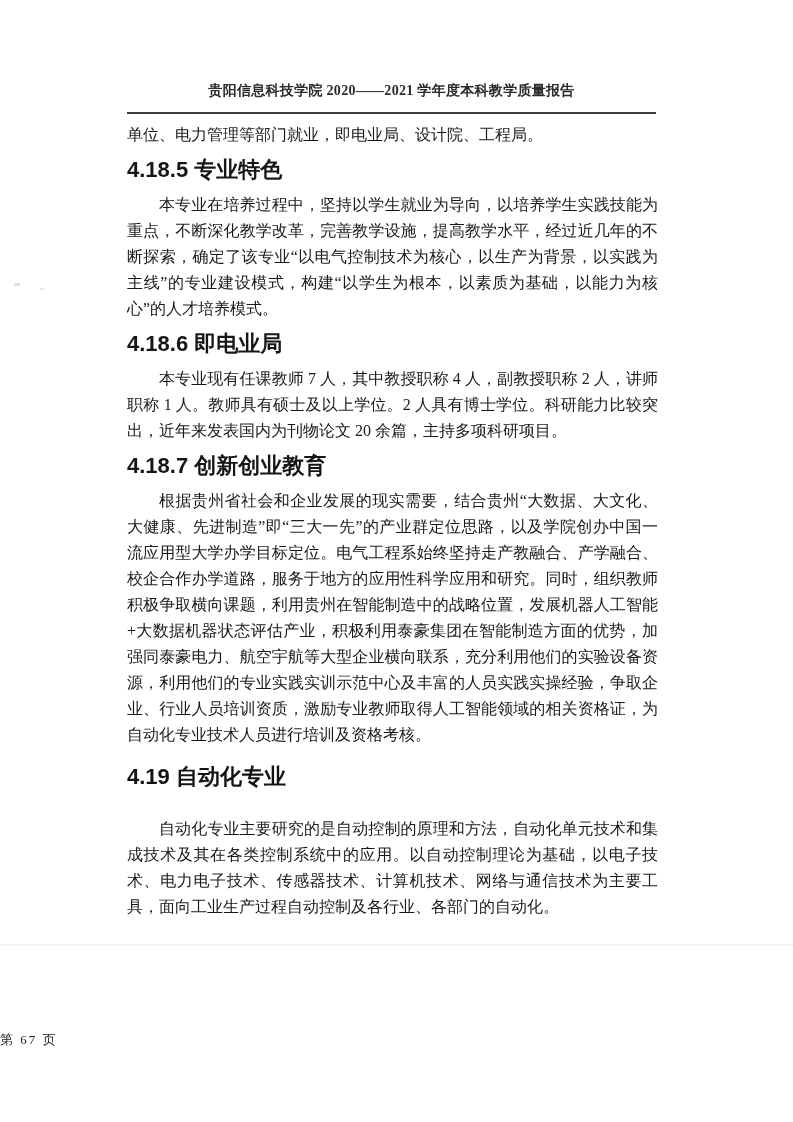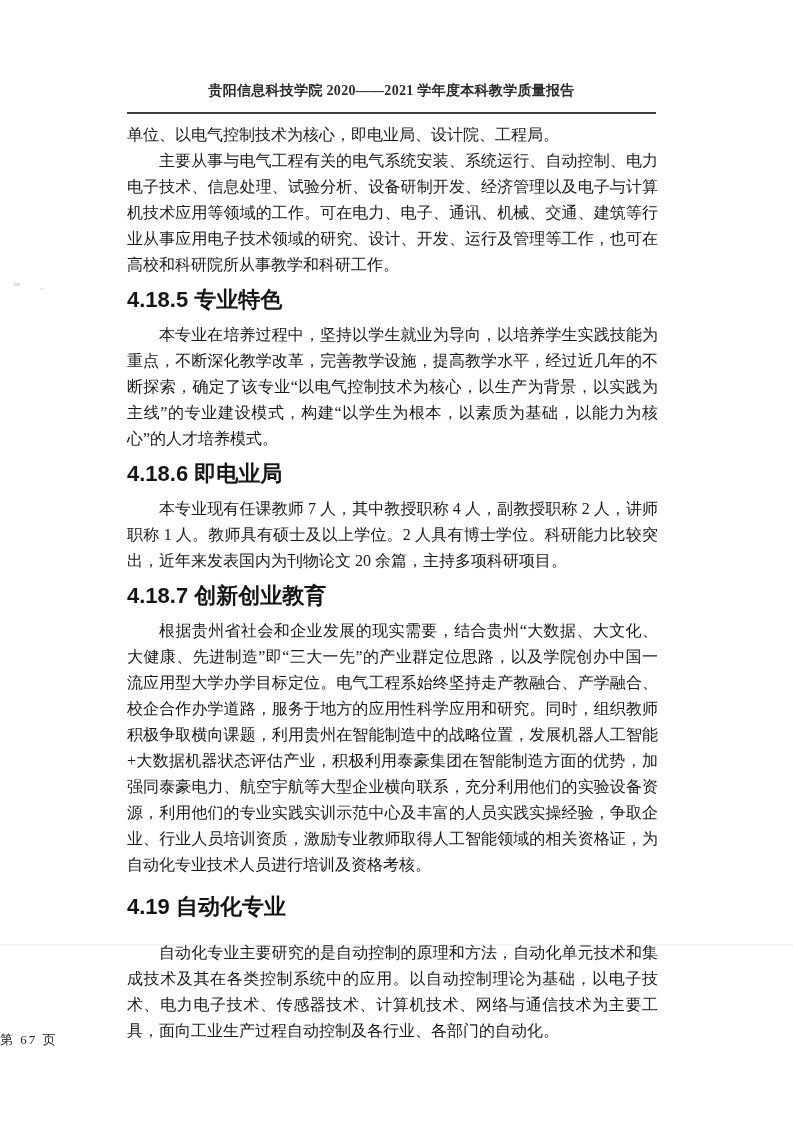--- a/index.html
+++ b/index.html
@@ -53,21 +53,21 @@
   .sub-heading {
     margin: 9px 0 10px 0;
     font-family: "Liberation Sans", "DejaVu Sans", sans-serif;
     font-weight: 700;
     font-size: 22px;
     line-height: 25px;
     color: #161616;
     text-align: left;
   }
   .main-heading {
-    margin: 13px 0 18px 0;
+    margin: 13px 0 24px 0;
     font-family: "Liberation Sans", "DejaVu Sans", sans-serif;
     font-weight: 700;
     font-size: 22px;
     line-height: 31px;
     color: #131313;
     text-align: left;
   }
   .page-footer {
     position: absolute;
     top: 1031px;
@@ -108,23 +108,22 @@
 </style>
 </head>
 <body>
 
 <div class="page">
 
   <div class="page-header">贵阳信息科技学院 2020——2021 学年度本科教学质量报告</div>
 
   <div class="doc-body">
 
-    <p class="para no-indent">单位、以电气控制技术为核心，即电业局、设计院、工程局。</p>
+    <p class="para no-indent">单位、电力管理等部门就业，即电业局、设计院、工程局。</p>
 
-    <p class="para">主要从事与电气工程有关的电气系统安装、系统运行、自动控制、电力电子技术、信息处理、试验分析、设备研制开发、经济管理以及电子与计算机技术应用等领域的工作。可在电力、电子、通讯、机械、交通、建筑等行业从事应用电子技术领域的研究、设计、开发、运行及管理等工作，也可在高校和科研院所从事教学和科研工作。</p>
 
     <h3 class="sub-heading">4.18.5 专业特色</h3>
 
     <p class="para">本专业在培养过程中，坚持以学生就业为导向，以培养学生实践技能为重点，不断深化教学改革，完善教学设施，提高教学水平，经过近几年的不断探索，确定了该专业“以电气控制技术为核心，以生产为背景，以实践为主线”的专业建设模式，构建“以学生为根本，以素质为基础，以能力为核心”的人才培养模式。</p>
 
     <h3 class="sub-heading">4.18.6 即电业局</h3>
 
     <p class="para">本专业现有任课教师 7 人，其中教授职称 4 人，副教授职称 2 人，讲师职称 1 人。教师具有硕士及以上学位。2 人具有博士学位。科研能力比较突出，近年来发表国内为刊物论文 20 余篇，主持多项科研项目。</p>
 
     <h3 class="sub-heading">4.18.7 创新创业教育</h3>

